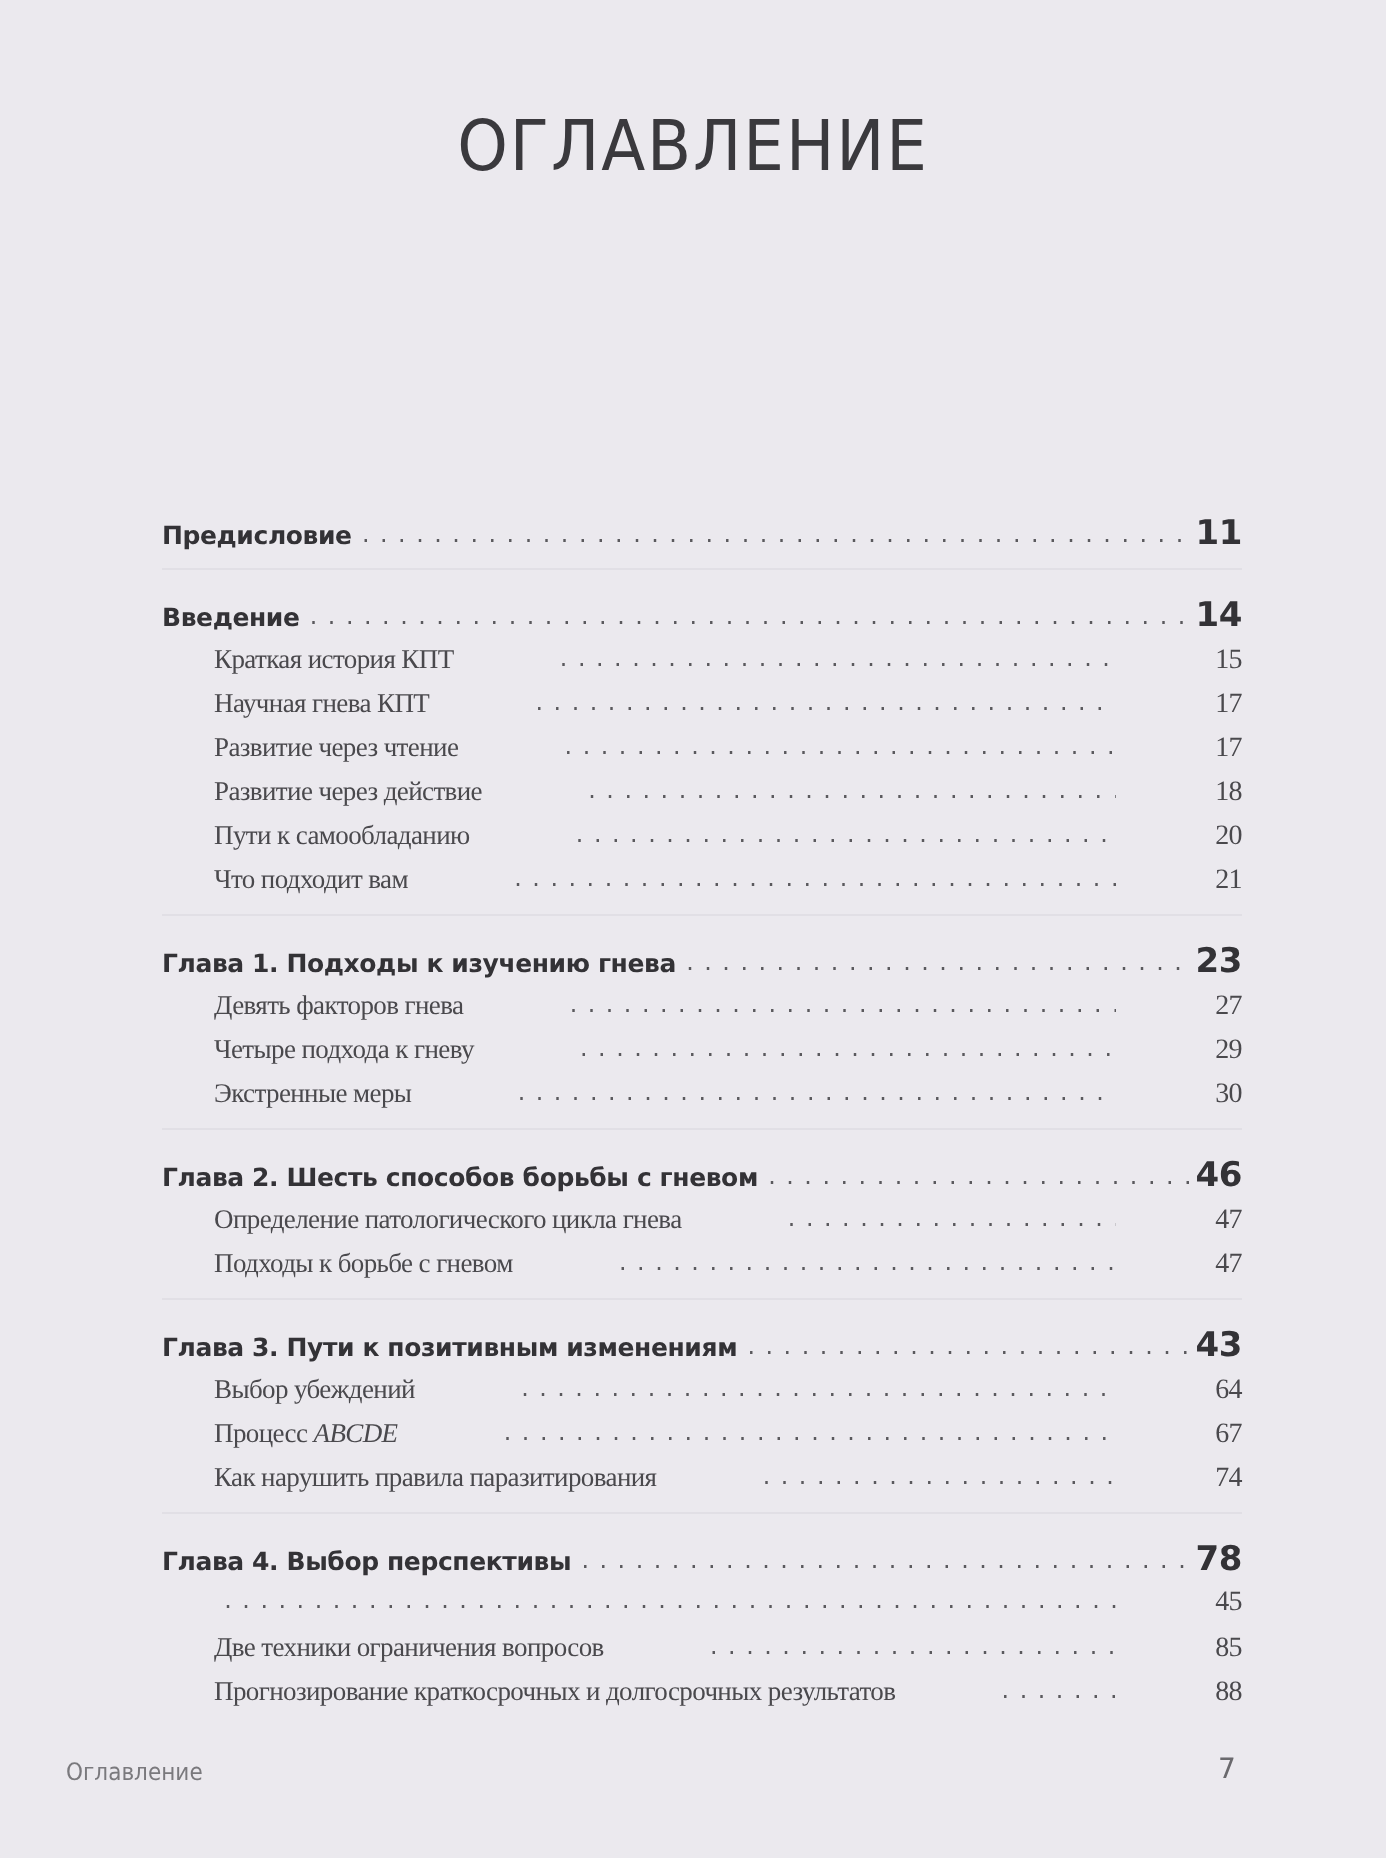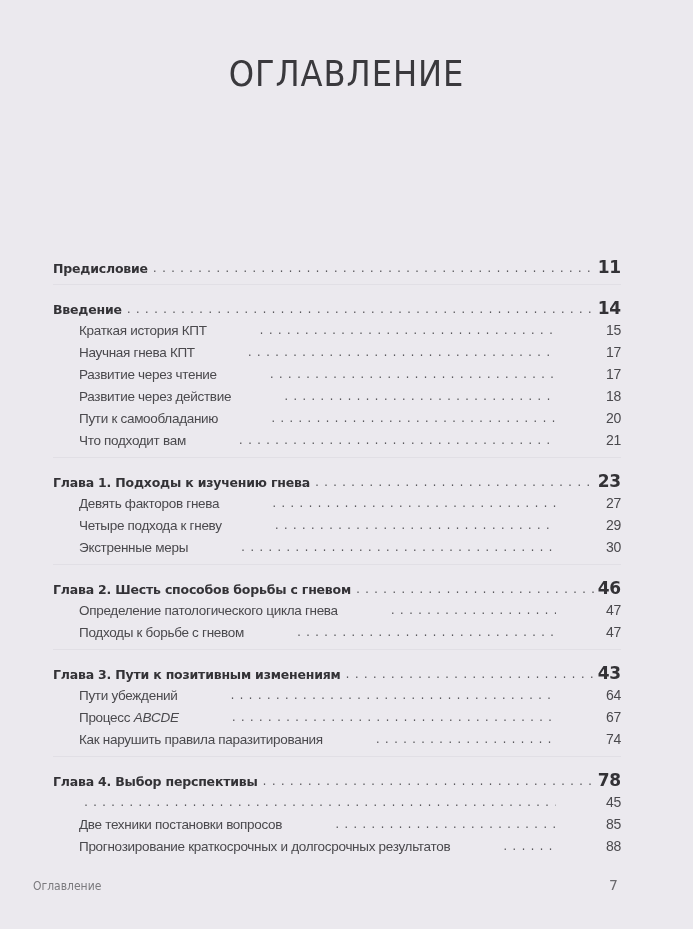--- a/index.html
+++ b/index.html
@@ -19,38 +19,38 @@
     letter-spacing: 1px;
     font-weight: normal;
     color: #3a393d;
     transform: scaleX(0.92);
   }
   .toc {
     position: absolute;
     left: 53px; top: 256px;
     width: 568px;
   }
-  .group { position: relative; }
+  .group { position: relative; margin-left: 28px; }
   .group + .group { margin-top: 12px; }
   .row {
     display: flex;
     align-items: baseline;
     white-space: nowrap;
     line-height: 22px;
     height: 22px;
   }
   .row.heading {
     font-family: "DejaVu Sans", sans-serif;
     font-weight: bold;
     font-size: 12.5px;
     color: #333236;
     letter-spacing: -0.2px;
   }
   .row.sub {
-    font-family: Liberation Sans, sans-serif;
+    font-family: Liberation Serif, serif;
     font-size: 13.5px;
     color: #4a494d;
     padding-left: 26px;
     letter-spacing: -0.3px;
     gap: 48px;
   }
   .row .label { flex: 0 0 auto; }
   .row .label i { font-style: italic; }
   .row .leader {
     flex: 1 1 auto;
@@ -194,21 +194,21 @@
     <div class="divider"></div>
   </div>
 
   <div class="group">
     <div class="row heading">
       <span class="label">Глава 3. Пути к позитивным изменениям</span>
       <span class="leader"></span>
       <span class="page">43</span>
     </div>
     <div class="row sub">
-      <span class="label">Пути убеждений</span>
+      <span class="label">Выбор убеждений</span>
       <span class="leader"></span>
       <span class="page">64</span>
     </div>
     <div class="row sub">
       <span class="label"><span>Процесс </span><i>ABCDE</i></span>
       <span class="leader"></span>
       <span class="page">67</span>
     </div>
     <div class="row sub">
       <span class="label">Как нарушить правила паразитирования</span>
@@ -222,21 +222,21 @@
     <div class="row heading">
       <span class="label">Глава 4. Выбор перспективы</span>
       <span class="leader"></span>
       <span class="page">78</span>
     </div>
     <div class="row sub">
       <span class="leader"></span>
       <span class="page">45</span>
     </div>
     <div class="row sub">
-      <span class="label">Две техники постановки вопросов</span>
+      <span class="label">Две техники ограничения вопросов</span>
       <span class="leader"></span>
       <span class="page">85</span>
     </div>
     <div class="row sub">
       <span class="label">Прогнозирование краткосрочных и долгосрочных результатов</span>
       <span class="leader"></span>
       <span class="page">88</span>
     </div>
   </div>
 

